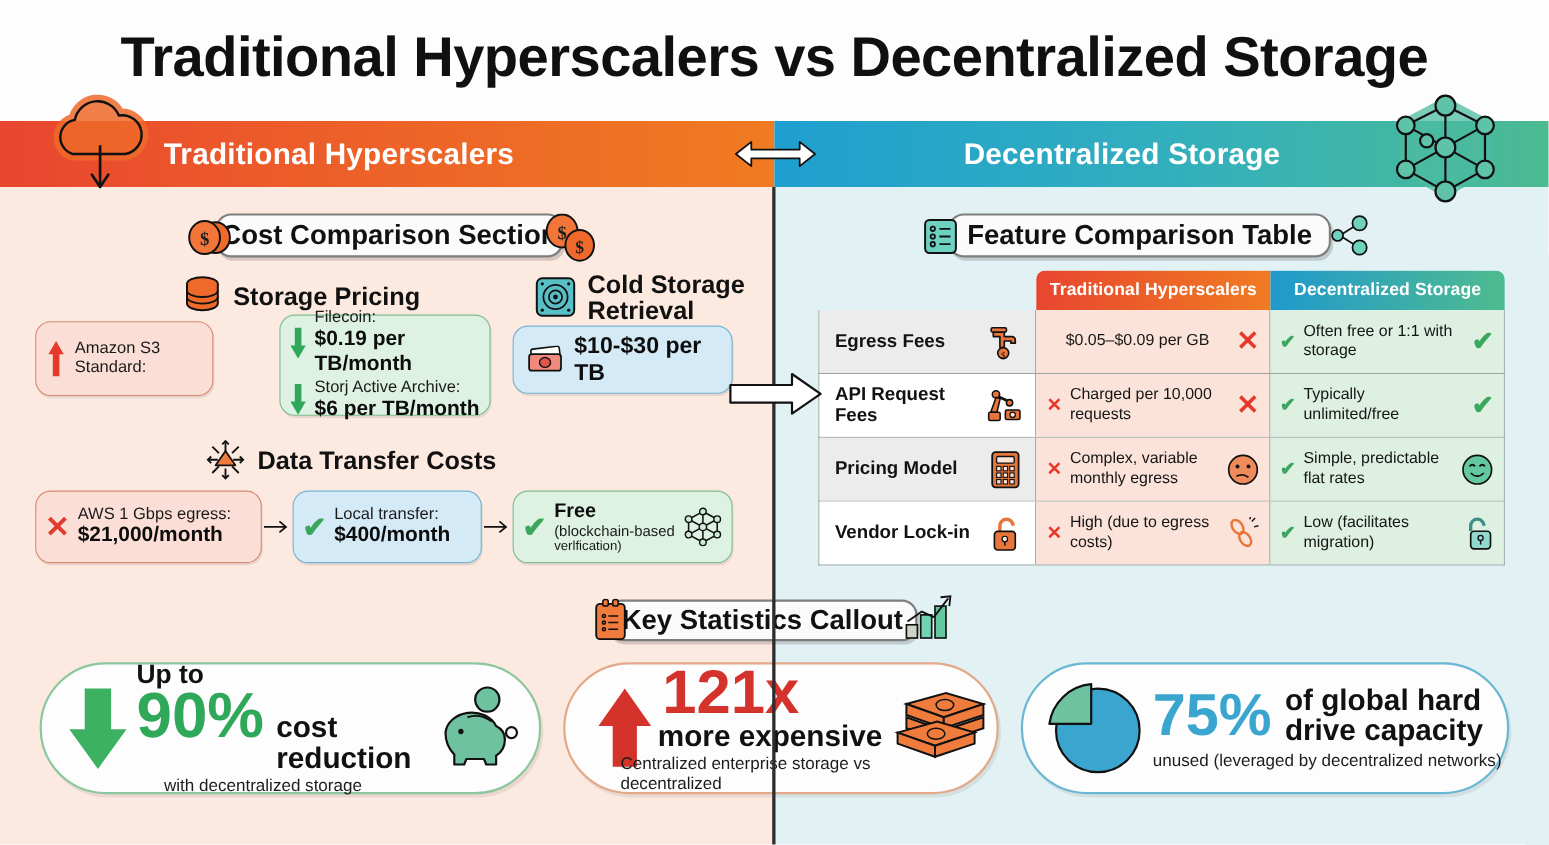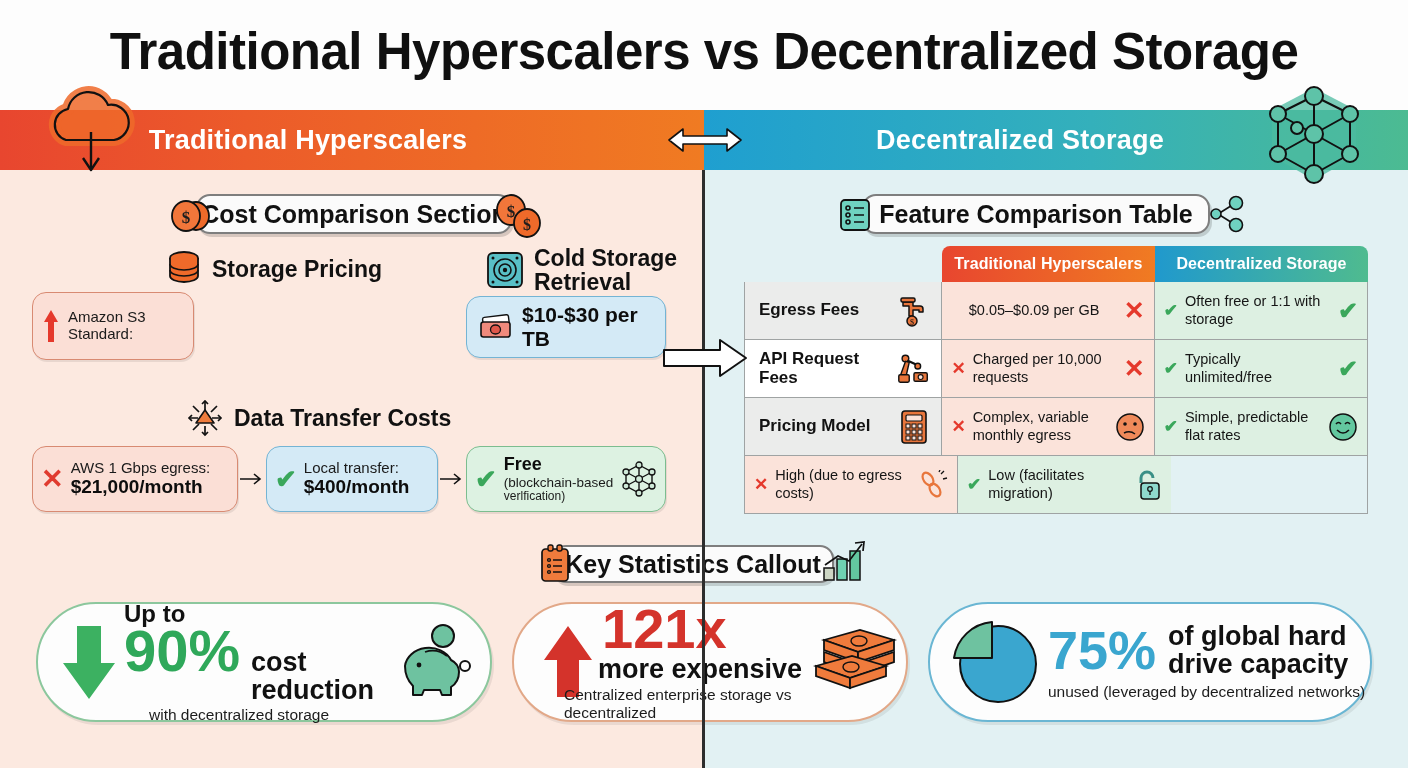--- a/index.html
+++ b/index.html
@@ -220,20 +220,40 @@
 
   <div class="card red" style="left:32px;top:292px;width:162px;height:68px;padding:0 10px;">
     <svg class="arrow-up-red" viewBox="0 0 16 34">
       <path d="M8 1 L15 13 L11 13 L11 33 L5 33 L5 13 L1 13 Z" fill="#e5392c"></path>
     </svg>
     <div style="margin-left:9px;">
       <div class="ln1">Amazon S3 Standard:</div>
     </div>
   </div>
 
+  <div class="card green" style="left:254px;top:286px;width:192px;height:92px;padding:6px 8px;flex-direction:column;align-items:flex-start;justify-content:center;">
+    <div style="display:flex;align-items:center;gap:7px;">
+      <svg class="arrow-dn-green" viewBox="0 0 16 30">
+        <path d="M8 29 L1 17 L5 17 L5 1 L11 1 L11 17 L15 17 Z" fill="#2fa85a"></path>
+      </svg>
+      <div>
+        <div class="ln1">Filecoin:</div>
+        <div class="ln2">$0.19 per TB/month</div>
+      </div>
+    </div>
+    <div style="display:flex;align-items:center;gap:7px;margin-top:2px;">
+      <svg class="arrow-dn-green" viewBox="0 0 16 30">
+        <path d="M8 29 L1 17 L5 17 L5 1 L11 1 L11 17 L15 17 Z" fill="#2fa85a"></path>
+      </svg>
+      <div>
+        <div class="ln1">Storj Active Archive:</div>
+        <div class="ln2">$6 per TB/month</div>
+      </div>
+    </div>
+  </div>
 
   <div class="subhead" style="left:486px;top:246px;align-items:center;">
     <svg style="width:38px;height:38px;" viewBox="0 0 38 38">
       <rect x="2" y="2" width="34" height="34" rx="5" fill="#58bfc6" stroke="#111" stroke-width="1.8"></rect>
       <circle cx="19" cy="19" r="11" fill="none" stroke="#111" stroke-width="1.6"></circle>
       <circle cx="19" cy="19" r="6" fill="none" stroke="#111" stroke-width="1.6"></circle>
       <circle cx="19" cy="19" r="2.2" fill="#111"></circle>
       <circle cx="7" cy="7" r="1.5" fill="#111"></circle>
         <circle cx="31" cy="7" r="1.5" fill="#111"></circle>
       <circle cx="7" cy="31" r="1.5" fill="#111"></circle>
@@ -427,20 +447,29 @@
         <svg style="width:30px;height:30px;flex:0 0 30px;" viewBox="0 0 30 30">
           <circle cx="15" cy="15" r="13" fill="#63c79f" stroke="#111" stroke-width="1.5"></circle>
           <path d="M8 12 q2.5 -3 5 0" fill="none" stroke="#111" stroke-width="1.6"></path>
           <path d="M17 12 q2.5 -3 5 0" fill="none" stroke="#111" stroke-width="1.6"></path>
           <path d="M9 18 q6 6 12 0" fill="none" stroke="#111" stroke-width="1.6"></path>
         </svg>
       </div>
     </div>
 
     <div class="trow rowbg-white" style="top:210px;">
+      <div class="tc-label">
+        <span class="lbl">Vendor Lock-in</span>
+        <svg style="width:28px;height:36px;" viewBox="0 0 28 36">
+          <path d="M8 16 V11 a6 6 0 0 1 12 0" fill="none" stroke="#e8763c" stroke-width="3.2"></path>
+          <rect x="3" y="16" width="19" height="17" rx="3" fill="#e8763c" stroke="#111" stroke-width="1.5"></rect>
+          <circle cx="12.5" cy="23" r="2.5" fill="#fbe3da" stroke="#111" stroke-width="1.1"></circle>
+          <path d="M12.5 25 v4" stroke="#111" stroke-width="1.4"></path>
+        </svg>
+      </div>
       <div class="tc-mid">
         <span class="smx">✕</span>
         <span class="cellgrow">High (due to egress costs)</span>
         <svg style="width:30px;height:30px;flex:0 0 30px;" viewBox="0 0 30 30">
           <g fill="none" stroke="#e8763c" stroke-width="2.2">
             <ellipse cx="10" cy="9" rx="4.5" ry="7" transform="rotate(-35 10 9)"></ellipse>
             <ellipse cx="17" cy="20" rx="4.5" ry="7" transform="rotate(-35 17 20)"></ellipse>
           </g>
           <g stroke="#111" stroke-width="1.3">
             <path d="M23 4 l3 -3 M25 9 l4 -1 M21 2 l1 -2"></path>

